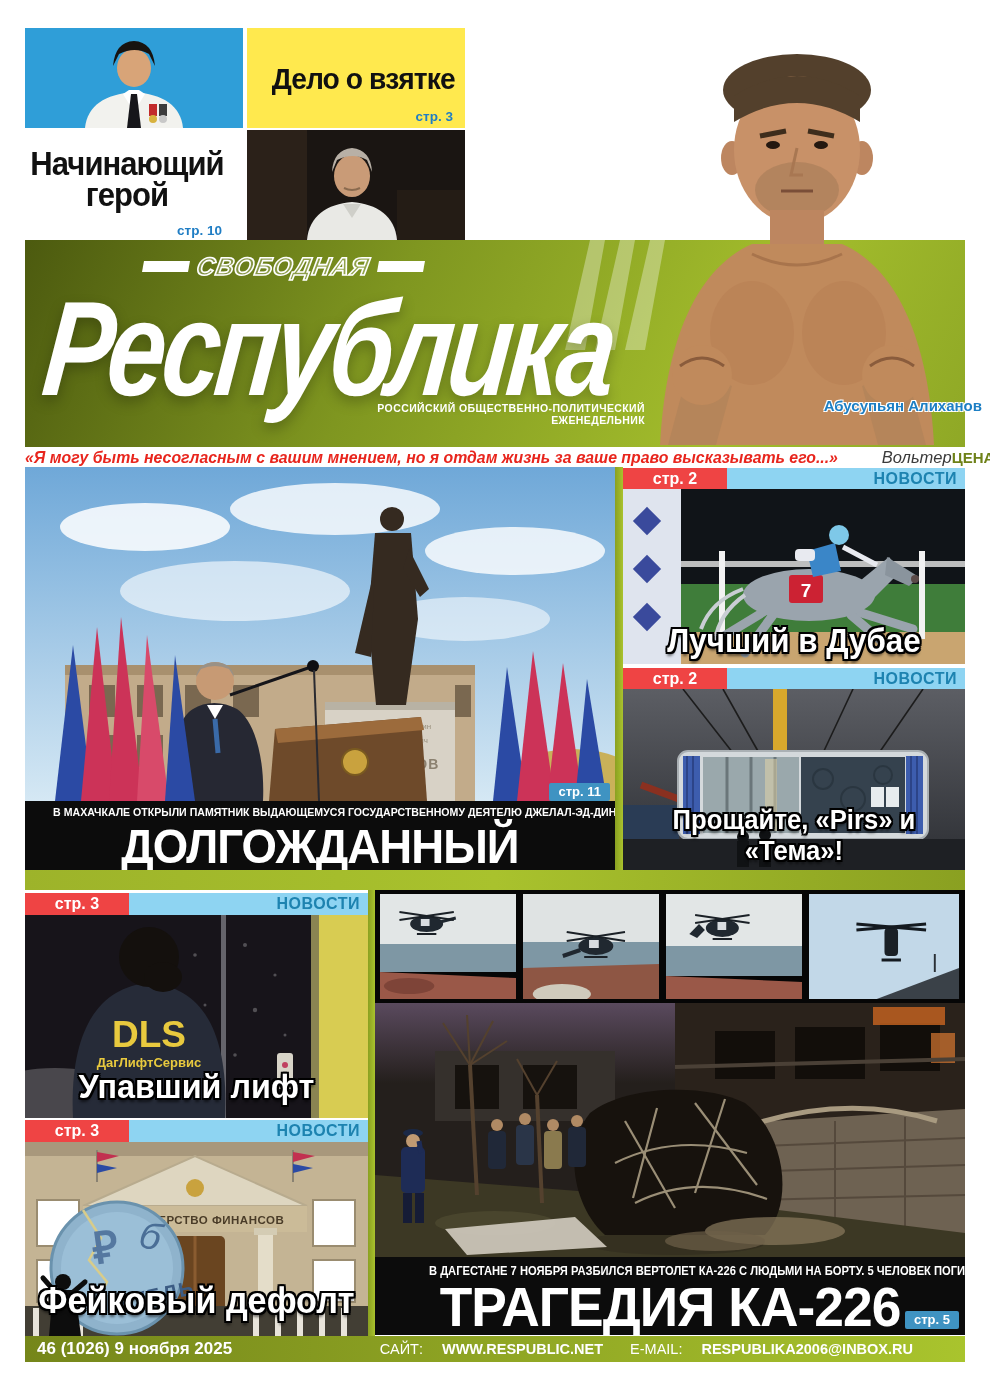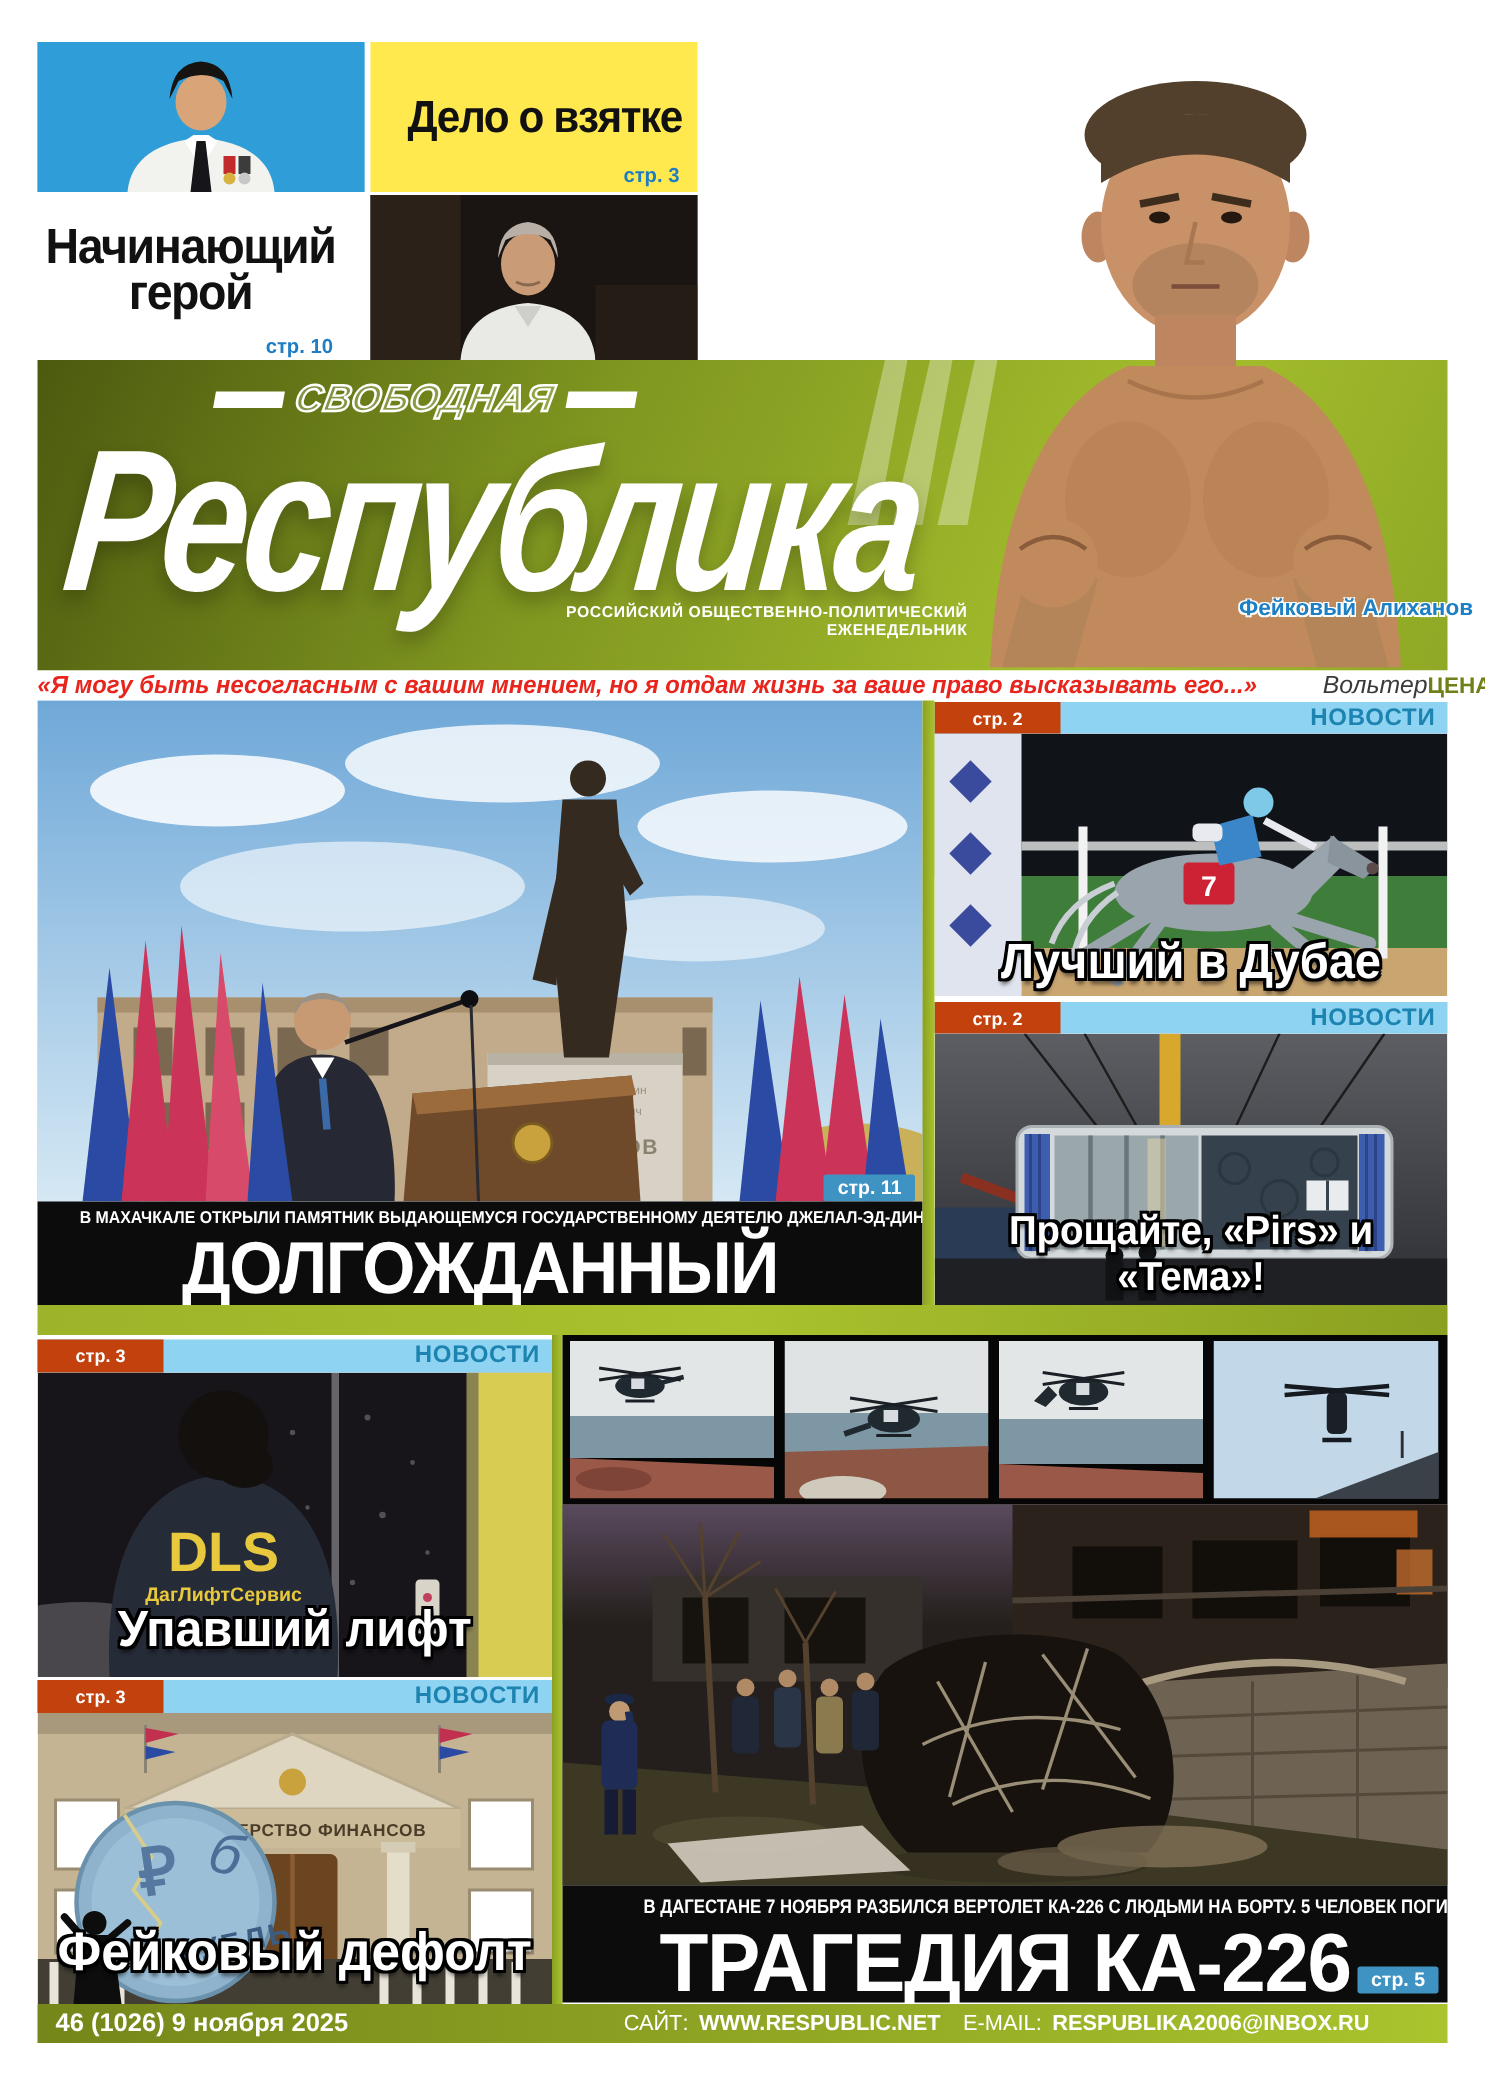--- a/index.html
+++ b/index.html
@@ -57,21 +57,21 @@
   .str-box{position:absolute;background:#3f93c2;color:#fff;font-weight:700;font-size:13px;
       padding:1px 9px 2px;border-radius:2px;}
   .main-band{left:25px;top:801px;width:590px;height:69px;background:#0c0c0c;text-align:center;color:#fff;}
   .kicker{white-space:nowrap;font-weight:700;}
   .main-band .kicker{display:inline-block;font-size:11.5px;margin-top:5px;transform:scaleX(.92);}
   .main-band .headline{display:block;font-size:49px;font-weight:800;letter-spacing:-1px;
       transform:scaleX(.93);margin-top:-2px;}
 
   
   .nb-head{height:21px;background:#8ed4f2;display:flex;align-items:center;}
-  .nb-page{width:84px;height:100%;background:#c2410c;color:#fff;font-weight:700;font-size:12px;
+  .nb-page{width:104px;height:100%;background:#ef4444;color:#fff;font-weight:700;font-size:16px;
       display:flex;align-items:center;justify-content:center;}
   .nb-sec{margin-left:auto;padding-right:8px;color:#1d83b0;font-weight:800;font-size:16px;letter-spacing:.5px;}
 
   .nb-photo{overflow:hidden;}
   .overlay-head{position:absolute;left:0;right:0;text-align:center;color:#fff;font-weight:800;
       text-shadow:-2px -2px 0 #000,2px -2px 0 #000,-2px 2px 0 #000,2px 2px 0 #000,
                   -2px 0 0 #000,2px 0 0 #000,0 -2px 0 #000,0 2px 0 #000,0 4px 3px rgba(0,0,0,.55);
       transform:scaleX(.95);}
   .oh-dubai{bottom:4px;font-size:33px;}
   .oh-pirs{bottom:3px;font-size:27px;}
@@ -101,21 +101,21 @@
   .trag-band{left:375px;top:1257px;width:590px;height:78px;background:#0c0c0c;text-align:center;color:#fff;}
   .trag-band .kicker{display:inline-block;font-size:13px;margin-top:6px;transform:scaleX(.86);}
   .trag-band .headline{display:block;font-size:55px;font-weight:800;letter-spacing:-1px;
       transform:scaleX(.97);margin-top:-4px;}
 
   
   .footer{left:25px;top:1336px;width:940px;height:26px;
       background:linear-gradient(90deg,#75861a,#a9c42d);display:flex;align-items:center;
       padding:0 12px;box-sizing:border-box;color:#fff;}
   .f-issue{font-size:17px;font-weight:700;}
-  .f-right{margin-left:auto;margin-right:40px;display:flex;gap:7px;align-items:center;font-size:14.5px;}
+  .f-right{margin-left:auto;margin-right:40px;display:flex;gap:19px;align-items:center;font-size:14.5px;}
   .f-right .lbl{font-weight:400;}
   .f-right .val{font-weight:800;}
 </style>
 </head>
 <body>
 
 <div id="page">
 
   <div class="abs blk-boy">
     <svg width="218" height="100" viewBox="0 0 218 100">
@@ -193,21 +193,21 @@
       <ellipse cx="122" cy="305" rx="42" ry="52" fill="#b57d52" opacity=".45"></ellipse>
       <ellipse cx="214" cy="305" rx="42" ry="52" fill="#b57d52" opacity=".45"></ellipse>
       <polygon points="38,417 58,342 102,358 86,417" fill="#b5855a"></polygon>
       <polygon points="296,417 276,342 232,358 248,417" fill="#b5855a"></polygon>
       <circle cx="72" cy="347" r="30" fill="#c08a5c"></circle>
       <circle cx="262" cy="347" r="30" fill="#c08a5c"></circle>
       <path d="M50 338 Q72 322 94 338" stroke="#8a5c3c" stroke-width="3" fill="none"></path>
       <path d="M240 338 Q262 322 284 338" stroke="#8a5c3c" stroke-width="3" fill="none"></path>
     </svg>
   </div>
-  <div class="abs photo-credit">Фейковый Алиханов</div>
+  <div class="abs photo-credit">Абусупьян Алиханов</div>
 
   <div class="abs quote-bar">
     <span class="quote-txt">«Я могу быть несогласным с вашим мнением, но я отдам жизнь за ваше право высказывать его...»</span>
     <span class="quote-auth">Вольтер</span>
     <span class="quote-price">ЦЕНА СВОБОДНАЯ</span>
   </div>
 
   <div class="abs main-photo">
     <svg width="590" height="334" viewBox="0 0 590 334">
       <defs>

